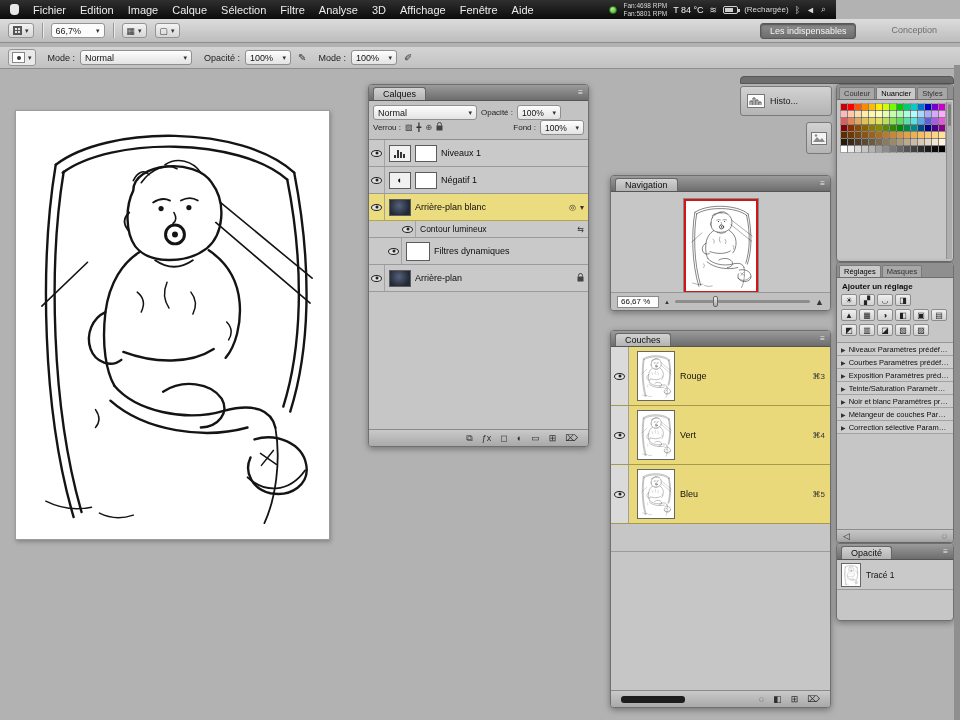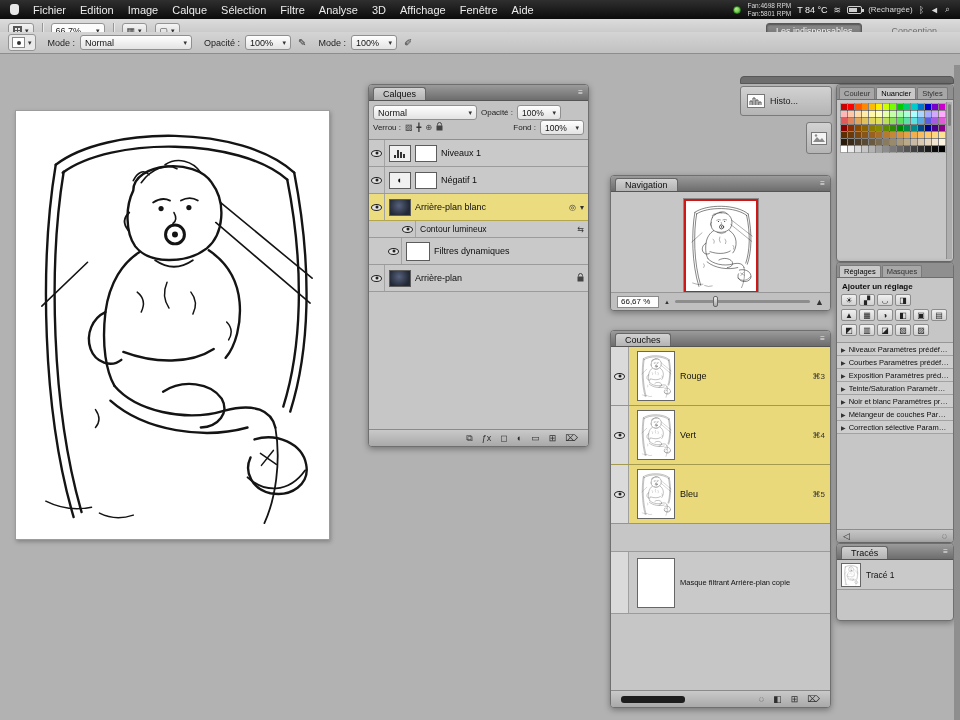--- a/index.html
+++ b/index.html
@@ -7,21 +7,21 @@
   body {
     position: relative;
     background: #b2b2b2;
     font-family: "Liberation Sans", sans-serif;
     color: #111;
     -webkit-user-select: none;
   }
 
   
   #menubar {
-    position: absolute; left:0; top:0; width:960px; height:19px;
+    position: absolute; left:0; top:0; width:836px; height:19px;
     background: linear-gradient(#2f2f2f,#0b0b0b);
     color:#ececec; display:flex; align-items:center; gap:14px;
     padding:0 10px; font-size:11px;
   }
   .apple { width:9px; height:11px; background:#e8e8e8; border-radius:3px 3px 4px 4px; flex:none; }
   #menu-items { display:flex; gap:14px; align-items:center; }
   .menu-item { white-space:nowrap; }
   #menu-status { margin-left:auto; display:flex; align-items:center; gap:6px; }
   .status-dot { width:8px; height:8px; border-radius:50%;
     background: radial-gradient(circle at 35% 30%, #b8f08a, #3fae2a); border:1px solid #2b7c1d; flex:none;}
@@ -45,27 +45,27 @@
     display:flex; align-items:center; gap:3px; padding:1px 4px; height:15px;
     border:1px solid #949494; border-radius:3px;
     background: linear-gradient(#f4f4f4,#d6d6d6);
   }
   .zoom-dd { width:54px; justify-content:space-between; background:#fcfcfc; }
   .dd-arrow { font-size:7px; color:#333; }
   .mini-grid-icon { width:9px; height:9px; border:1px solid #555;
     background-image: linear-gradient(#555 1px, transparent 1px), linear-gradient(90deg,#555 1px, transparent 1px);
     background-size:3px 3px; }
   .glyph-icon { font-size:9px; color:#333; }
-  .opt-right { margin-left:auto; display:flex; gap:20px; align-items:center; margin-right:6px; }
+  .opt-right { margin-left:auto; display:flex; gap:26px; align-items:flex-start; margin-right:6px; }
   .ws-btn { font-size:9px; color:#6e6e6e; padding:2px 9px; border-radius:3px; white-space:nowrap; }
   .ws-btn.active { background: linear-gradient(#8d8d8d,#6e6e6e); color:#f4f4f4;
     border:1px solid #595959; box-shadow: inset 0 1px 2px rgba(0,0,0,.45); }
 
   #optrow2 {
-    position:absolute; left:0; top:32px; width:960px; height:22px;
+    position:absolute; left:0; top:47px; width:960px; height:22px;
     background: linear-gradient(#d4d4d4,#c1c1c1); border-bottom:1px solid #8d8d8d;
     display:flex; align-items:center; gap:5px; padding:0 8px; font-size:9px;
   }
   .tool-preset { display:flex; align-items:center; gap:3px; border:1px solid #949494;
     background:#e9e9e9; border-radius:3px; padding:1px 3px; height:17px; }
   .brush-dot { width:13px; height:11px; background:#fff; border:1px solid #888; position:relative; }
   .brush-dot::after { content:''; position:absolute; left:4px; top:3px; width:4px; height:4px; border-radius:50%; background:#333; }
   .opt-label { color:#222; margin-left:7px; white-space:nowrap; }
   .dd { display:inline-flex; align-items:center; justify-content:space-between;
     border:1px solid #8f8f8f; background: linear-gradient(#fefefe,#e3e3e3);
@@ -516,26 +516,20 @@
         </span>
         <span class="ch-thumb">
           <svg width="34" height="46" viewBox="0 0 315 430" preserveAspectRatio="none">
             <use href="#sketch-art"></use>
           </svg>
         </span>
         <span class="ch-name">Bleu</span>
         <span class="ch-short">⌘5</span>
       </div>
       <div class="ch-spacer"></div>
-      <div class="ch-row maskrow">
-        <span class="ch-eyebox"></span>
-        <span class="ch-thumb"></span>
-        <span class="ch-name">Masque filtrant Arrière-plan copie</span>
-        <span class="ch-short"></span>
-      </div>
     </div>
   <div class="ch-bottom">
     <span class="ch-scroll"></span>
     <span id="ch-icons" style="display:flex;gap:9px">
         <span class="bicon">◌</span>
         <span class="bicon">◧</span>
         <span class="bicon">⊞</span>
         <span class="bicon">⌦</span>
       </span>
   </div>
@@ -734,21 +728,21 @@
       </div>
     </div>
   <div class="adj-bottom">
     <span class="bicon">◁</span>
     <span class="bicon">◌</span>
   </div>
 </div>
 
 <div class="panel" id="paths-panel">
   <div class="phead">
-    <span class="ptab">Tracés</span>
+    <span class="ptab">Opacité</span>
     <span class="pmenu">≡</span>
   </div>
   <div id="path-rows">
       <div class="path-row">
         <span class="path-thumb">
           <svg width="16" height="22" viewBox="0 0 315 430" preserveAspectRatio="none">
             <use href="#sketch-art"></use>
           </svg>
         </span>
         <span>Tracé 1</span>

